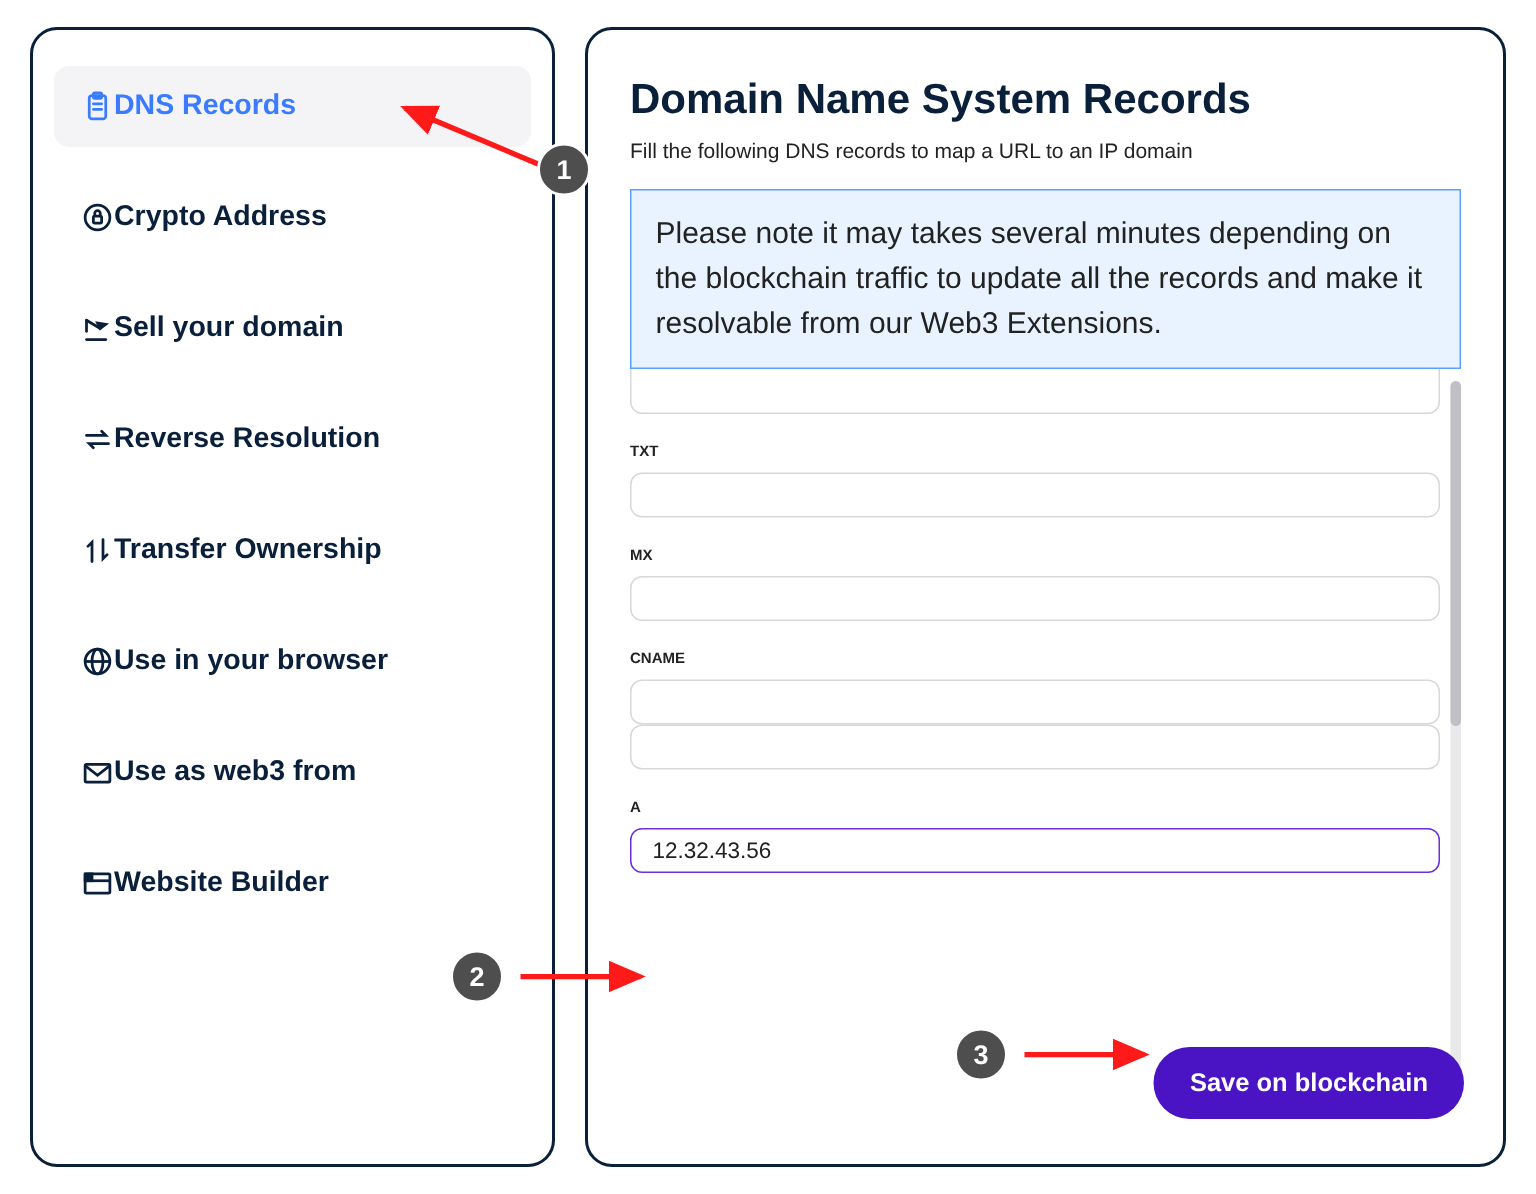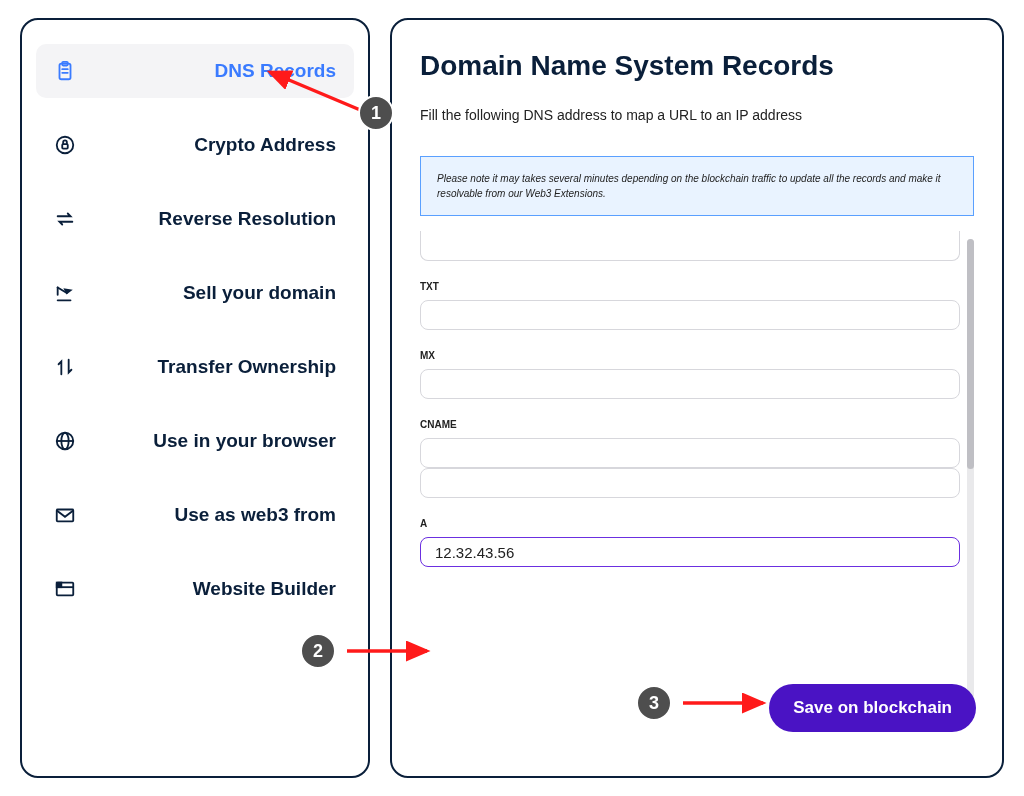--- a/index.html
+++ b/index.html
@@ -29,21 +29,20 @@
     .sidebar-item {
       display: flex;
       align-items: center;
       padding: 16px 18px;
       border-radius: 10px;
       font-size: 19px;
       font-weight: 700;
       color: #0a1f3a;
       cursor: pointer;
       margin-bottom: 20px;
-      justify-content: space-between;
     }
     .sidebar-item.active {
       background: #f4f4f6;
       color: #3a7bff;
     }
     .sidebar-item .icon {
       width: 22px;
       height: 22px;
       display: flex;
       align-items: center;
@@ -52,41 +51,39 @@
     }
     .sidebar-item.active .icon svg { stroke: #3a7bff; fill: none; }
     .sidebar-item .icon svg { stroke: #0a1f3a; }
     .main {
       flex: 1;
       padding: 30px 28px 20px 28px;
       position: relative;
       display: flex;
       flex-direction: column;
       overflow: hidden;
-      gap: 15px;
     }
     .main-title {
       font-size: 28px;
       font-weight: 800;
       color: #0a1f3a;
       margin-bottom: 10px;
     }
     .main-sub {
       font-size: 14px;
       color: #222;
       margin-bottom: 18px;
     }
     .notice {
       border: 1px solid #5aa0ff;
       background: #e9f3ff;
       padding: 14px 16px;
-      font-size: 10px;
+      font-size: 20px;
       line-height: 1.5;
       color: #222;
-      font-style: italic;
     }
     .form-scroll {
       flex: 1;
       overflow: hidden;
       position: relative;
       padding-right: 14px;
     }
     .fake-scrollbar {
       position: absolute;
       right: 0;
@@ -130,21 +127,21 @@
       font-size: 15px;
       color: #222;
       outline: none;
     }
     .text-input.focused {
       border: 1.5px solid #6b2fe0;
     }
     .save-btn {
       position: absolute;
       right: 26px;
-      bottom: 44px;
+      bottom: 30px;
       background: #4a13c4;
       color: #fff;
       font-size: 17px;
       font-weight: 600;
       border: none;
       border-radius: 24px;
       padding: 14px 24px;
       cursor: pointer;
     }
     
@@ -194,42 +191,42 @@
             <rect x="9" y="11" width="6" height="5" rx="1"></rect>
             <path d="M10 11v-2a2 2 0 014 0v2"></path>
           </svg>
       </span>
       <span>Crypto Address</span>
     </div>
 
     <div class="sidebar-item">
       <span class="icon">
         <svg width="22" height="22" viewBox="0 0 24 24" fill="none" stroke-width="2" stroke-linecap="round">
-            <path d="M4 9h14l-3-3"></path>
-            <path d="M20 15H6l3 3"></path>
-          </svg>
-      </span>
-      <span>Reverse Resolution</span>
-    </div>
-
-    <div class="sidebar-item">
-      <span class="icon">
-        <svg width="22" height="22" viewBox="0 0 24 24" fill="none" stroke-width="2" stroke-linecap="round">
             <path d="M4 14v-8"></path>
             <path d="M4 6l10 6"></path>
             <path d="M14 12l-2-4 6 1-4 3z" fill="#0a1f3a"></path>
             <path d="M4 20h14"></path>
           </svg>
       </span>
       <span>Sell your domain</span>
     </div>
 
     <div class="sidebar-item">
       <span class="icon">
         <svg width="22" height="22" viewBox="0 0 24 24" fill="none" stroke-width="2" stroke-linecap="round">
+            <path d="M4 9h14l-3-3"></path>
+            <path d="M20 15H6l3 3"></path>
+          </svg>
+      </span>
+      <span>Reverse Resolution</span>
+    </div>
+
+    <div class="sidebar-item">
+      <span class="icon">
+        <svg width="22" height="22" viewBox="0 0 24 24" fill="none" stroke-width="2" stroke-linecap="round">
             <path d="M8 20V6l-3 3"></path>
             <path d="M16 4v14l3-3"></path>
           </svg>
       </span>
       <span>Transfer Ownership</span>
     </div>
 
     <div class="sidebar-item">
       <span class="icon">
         <svg width="22" height="22" viewBox="0 0 24 24" fill="none" stroke-width="2">
@@ -259,21 +256,21 @@
             <rect x="3" y="5" width="5" height="5" fill="#0a1f3a"></rect>
           </svg>
       </span>
       <span>Website Builder</span>
     </div>
 
   </div>
 
   <div class="panel main">
     <h1 class="main-title">Domain Name System Records</h1>
-    <p class="main-sub">Fill the following DNS address to map a URL to an IP address</p>
+    <p class="main-sub">Fill the following DNS records to map a URL to an IP domain</p>
     <div class="notice">Please note it may takes several minutes depending on the blockchain traffic to update all the records and make it resolvable from our Web3 Extensions.</div>
 
     <div class="form-scroll">
       <div class="partial-input"></div>
 
       <div class="field-label">TXT</div>
       <input class="text-input" value="" style="">
 
       <div class="field-label">MX</div>
       <input class="text-input" value="" style="">

